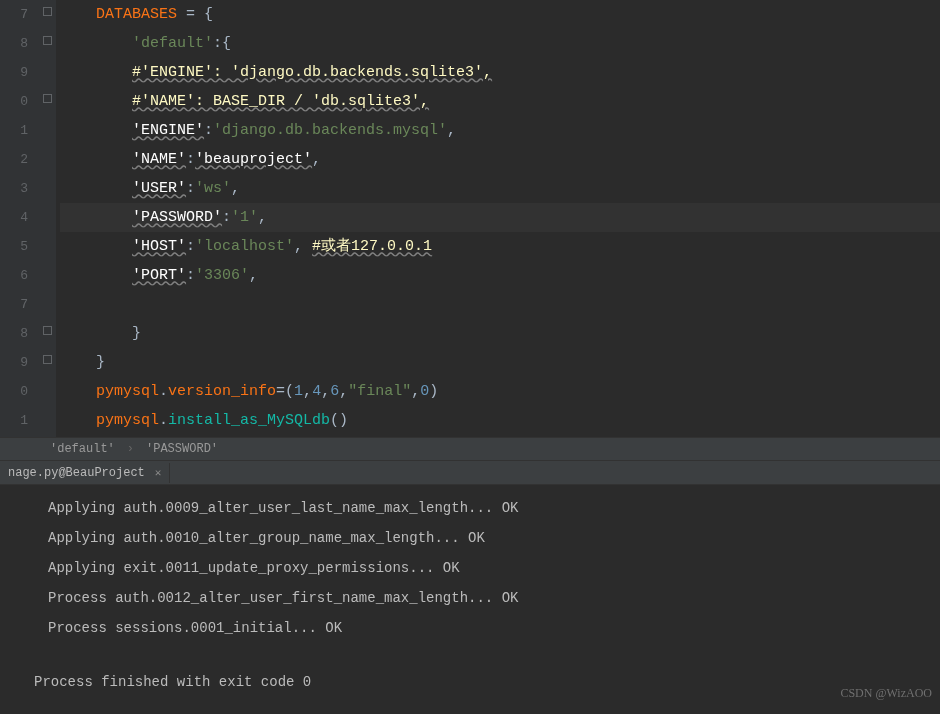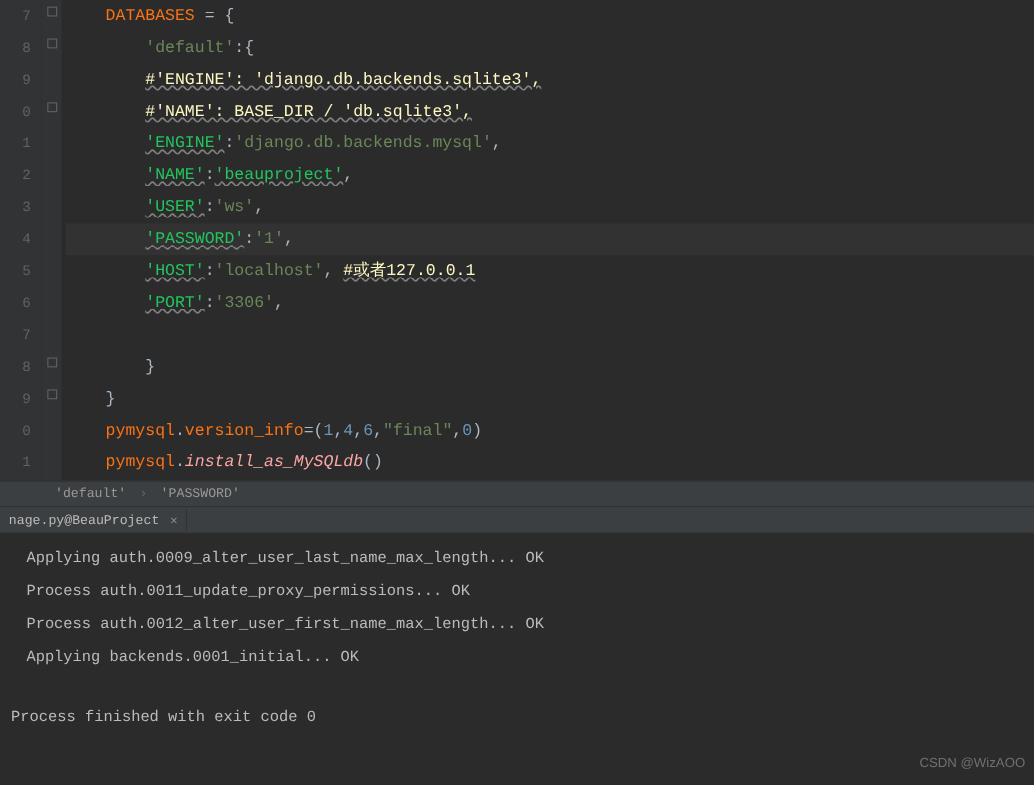--- a/index.html
+++ b/index.html
@@ -46,24 +46,24 @@
   flex: 1;
   line-height: 29px;
   white-space: pre;
   padding-left: 4px;
 }
 .code-line { height: 29px; }
 .code-line.hl { background: #323232; }
 .var { color: #f97316; }
 .op { color: #a9b7c6; }
 .str { color: #6a8759; }
-.strkey { color: #22c55e; text-decoration: underline wavy #808080; }
+.strkey { color: #ffffff; text-decoration: underline wavy #808080; }
 .commentul { color: #fef9c3; text-decoration: underline wavy #808080; }
 .num { color: #6897bb; }
-.fn { color: #fca5a5; font-style: italic; }
+.fn { color: #14b8a6; }
 
 .breadcrumb {
   background: #3c3f41;
   color: #999;
   font-size: 12px;
   padding: 4px 50px;
   border-top: 1px solid #323232;
   border-bottom: 1px solid #323232;
   height: 24px;
   display: flex;
@@ -95,29 +95,29 @@
 
 .console {
   background: #2b2b2b;
   color: #bbbbbb;
   padding: 8px 4px 4px 4px;
   font-size: 14px;
   line-height: 30px;
   height: 229px;
   position: relative;
 }
-.console-line { padding-left: 20px; white-space: pre; }
+.console-line { padding-left: 20px; white-space: pre; margin-left: 24px; }
 .console-line.proc { padding-left: 6px; margin-top: 24px; }
 .watermark {
   position: absolute;
   right: 8px;
   bottom: 6px;
   color: #707070;
   font-size: 12px;
-  font-family: Liberation Sans, sans-serif;
+  font-family: Liberation Serif, serif;
 }
 </style>
 </head>
 <body>
 
 <div class="editor">
   <div class="gutter" id="gutter">
       <div>7</div>
       <div>8</div>
       <div>9</div>
@@ -163,19 +163,20 @@
 <div class="tabbar">
   <div class="tab">
     <span>nage.py@BeauProject</span>
     <span class="tab-close">✕</span>
   </div>
 </div>
 
 <div class="console">
   <div id="console-lines">
       <div class="console-line">Applying auth.0009_alter_user_last_name_max_length... OK</div>
-      <div class="console-line">Process auth.0011_update_proxy_permissions... OK</div>
+      <div class="console-line">Applying auth.0010_alter_group_name_max_length... OK</div>
+      <div class="console-line">Applying exit.0011_update_proxy_permissions... OK</div>
       <div class="console-line">Process auth.0012_alter_user_first_name_max_length... OK</div>
-      <div class="console-line">Applying backends.0001_initial... OK</div>
+      <div class="console-line">Process sessions.0001_initial... OK</div>
     </div>
   <div class="console-line proc">Process finished with exit code 0</div>
   <div class="watermark">CSDN @WizAOO</div>
 </div>
 
 </body></html>

